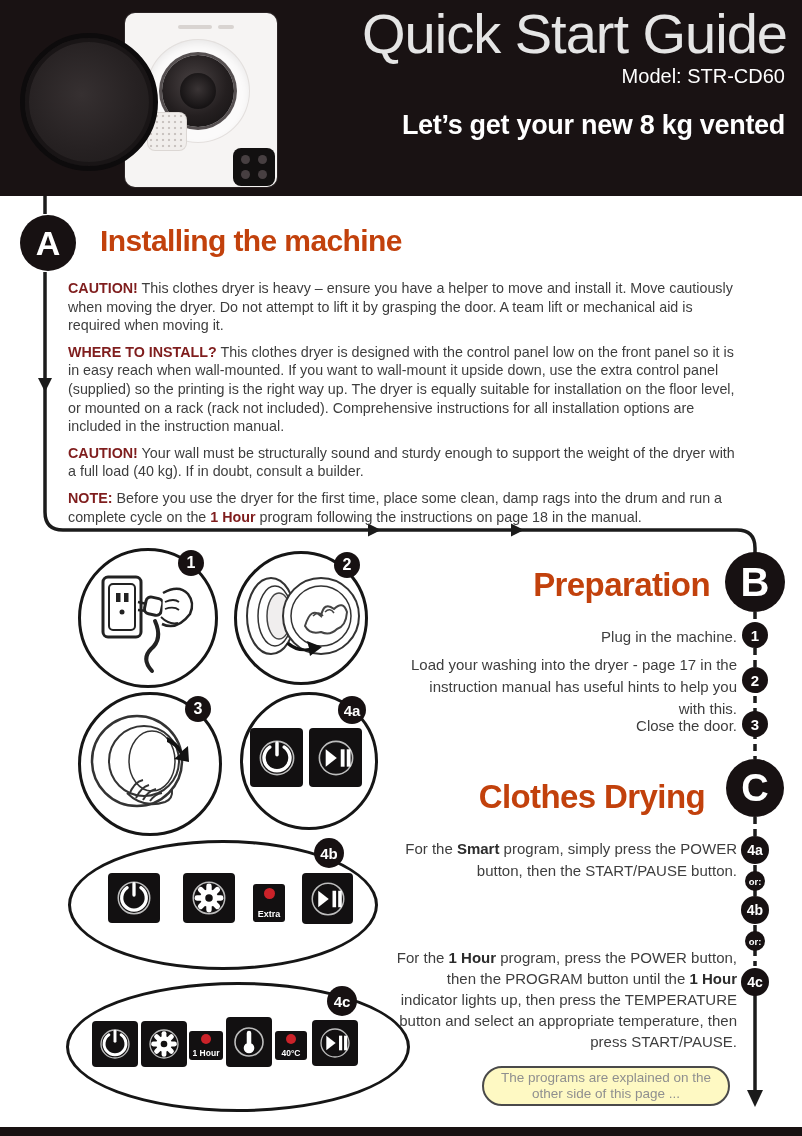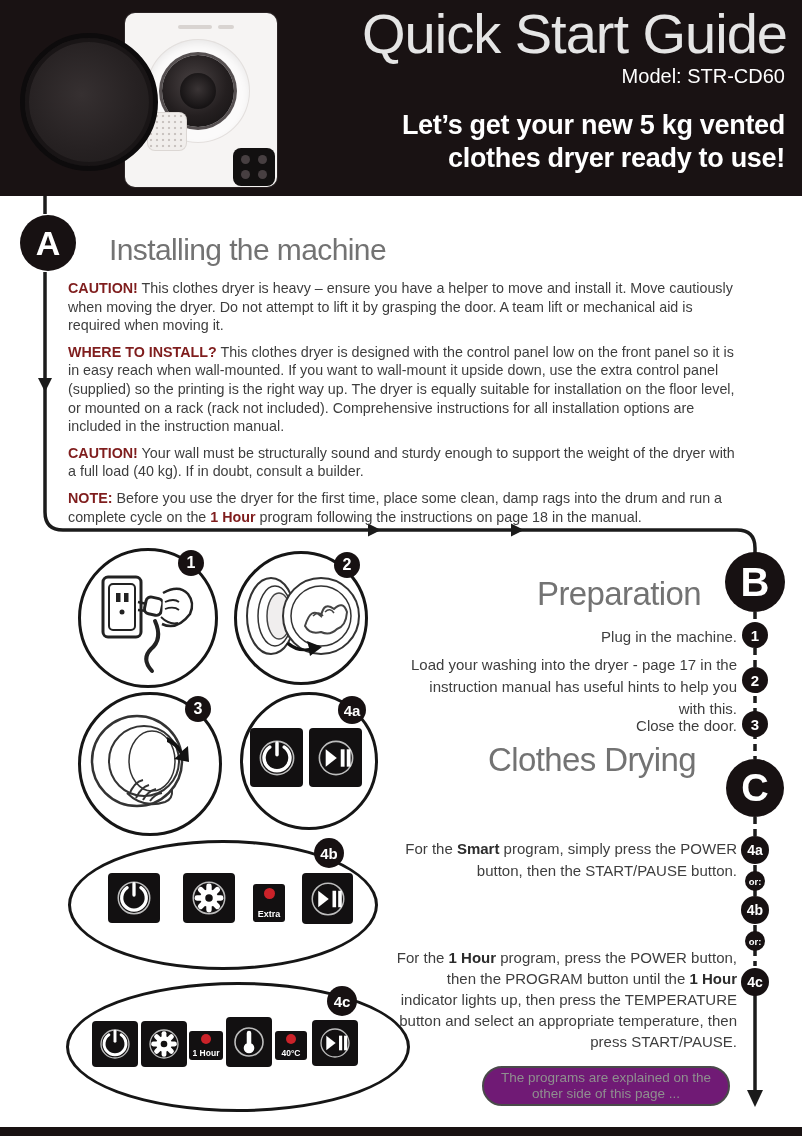--- a/index.html
+++ b/index.html
@@ -22,38 +22,38 @@
   .vent { position:absolute; left:148px; top:113px; width:38px; height:37px; border-radius:7px; background-color:#f1eeec; background-image:radial-gradient(#c9c3c0 1.2px, transparent 1.6px); background-size:6px 6px; box-shadow:0 0 0 1px #dcd7d4; }
   .cpanel { position:absolute; left:233px; top:148px; width:42px; height:38px; background:#121010; border-radius:8px; display:grid; grid-template-columns:1fr 1fr; place-items:center; padding:4px; box-sizing:border-box; }
   .cpanel i { display:block; width:9px; height:9px; border-radius:50%; background:#473f41; }
   .body-mark { position:absolute; left:178px; top:25px; width:34px; height:4px; border-radius:2px; background:#d9d4d1; }
   .body-mark2 { position:absolute; left:218px; top:25px; width:16px; height:4px; border-radius:2px; background:#d9d4d1; }
   
   .badge-lg, .badge-sm, .badge-or {
     position:absolute; background:#171112; color:#fff; border-radius:50%;
     display:flex; align-items:center; justify-content:center; font-weight:bold; z-index:3; text-align:center;
   }
-  .sec-title { position:absolute; margin:9px; font-weight:normal; color:#737373; letter-spacing:-0.6px; white-space:nowrap; z-index:2; }
+  .sec-title { position:absolute; margin:0; font-weight:bold; color:#c2410c; letter-spacing:-0.6px; white-space:nowrap; z-index:2; }
   
   .paras { position:absolute; left:68px; top:279px; width:676px; z-index:2; }
   .paras p { margin:0 0 8px 0; font-size:14.3px; line-height:18.6px; color:#3e3e3e; }
   .paras b { color:#7f1d1d; }
   
   .connectors { position:absolute; left:0; top:0; z-index:1; }
   
   .fig-ring { position:absolute; border:3px solid #161616; border-radius:50%; background:#fff; z-index:2; }
   .btn-sq { position:absolute; background:#121011; border-radius:4px; display:flex; align-items:center; justify-content:center; z-index:3; }
   .ind { position:absolute; background:#121011; border-radius:3px; display:flex; flex-direction:column; align-items:center; justify-content:space-between; padding:4px 2px 3px; box-sizing:border-box; z-index:3; }
   .ind .dot { width:11px; height:11px; border-radius:50%; background:#cb2229; }
   .ind .lbl { color:#fff; font-weight:bold; font-size:9px; white-space:nowrap; line-height:10px; }
   
   .rstep { position:absolute; right:65px; width:348px; text-align:right; font-size:15px; color:#3e3e3e; line-height:22px; z-index:2; }
   .rstep b { color:#2c2c2c; }
   
-  .note-pill { position:absolute; left:482px; top:1066px; width:248px; height:40px; border:2px solid #4a4a4a; border-radius:21px; display:flex; align-items:center; justify-content:center; text-align:center; color:#8f8f8f; font-size:13.5px; line-height:16px; padding:0 8px; box-sizing:border-box; z-index:2; background:#701a75; }
+  .note-pill { position:absolute; left:482px; top:1066px; width:248px; height:40px; border:2px solid #4a4a4a; border-radius:21px; display:flex; align-items:center; justify-content:center; text-align:center; color:#8f8f8f; font-size:13.5px; line-height:16px; padding:0 8px; box-sizing:border-box; z-index:2; background:#fef9c3; }
   .bottom-bar { position:absolute; left:0; top:1127px; width:802px; height:9px; background:#181112; }
 </style>
 </head>
 <body>
 
 <div class="page">
 
   <svg class="connectors" width="802" height="1136" viewBox="0 0 802 1136">
     <g stroke="#1b1b1b" stroke-width="3.5" fill="none">
       <path d="M45,196 L45,214"></path>
@@ -82,22 +82,21 @@
         <i></i>
         <i></i>
         <i></i>
         <i></i>
       </div>
     <div class="hinge"></div>
     <div class="dryer-door"></div>
     <h1 class="hdr-title">Quick Start Guide</h1>
     <div class="hdr-model">Model: STR-CD60</div>
     <div class="hdr-tag">
-      <div>Let’s get your new 5 kg vented</div>
-      <div>clothes dryer ready to use!</div>
+      <div>Let’s get your new 8 kg vented</div>
     </div>
   </header>
 
   <div class="badge-lg" style="left:20px;top:215px;width:56px;height:56px;font-size:34px;">A</div>
   <h2 class="sec-title" style="left:100px;top:224px;font-size:30px;">Installing the machine</h2>
 
   <div class="paras">
     <p><b>CAUTION!</b><span> This clothes dryer is heavy – ensure you have a helper to move and install it. Move cautiously when moving the dryer. Do not attempt to lift it by grasping the door. A team lift or mechanical aid is required when moving it.</span></p>
     <p><b>WHERE TO INSTALL?</b><span> This clothes dryer is designed with the control panel low on the front panel so it is in easy reach when wall-mounted. If you want to wall-mount it upside down, use the extra control panel (supplied) so the printing is the right way up. The dryer is equally suitable for installation on the floor level, or mounted on a rack (rack not included). Comprehensive instructions for all installation options are included in the instruction manual.</span></p>
     <p><b>CAUTION!</b><span> Your wall must be structurally sound and sturdy enough to support the weight of the dryer with a full load (40 kg). If in doubt, consult a builder.</span></p>
@@ -255,21 +254,21 @@
 
   <div class="rstep" style="top:626px;"><span>Plug in the machine.</span></div>
   <div class="badge-sm" style="left:742px;top:622px;width:26px;height:26px;font-size:15px;">1</div>
 
   <div class="rstep" style="top:654px;width:330px;"><span>Load your washing into the dryer - page 17 in the instruction manual has useful hints to help you with this.</span></div>
   <div class="badge-sm" style="left:742px;top:667px;width:26px;height:26px;font-size:15px;">2</div>
 
   <div class="rstep" style="top:715px;"><span>Close the door.</span></div>
   <div class="badge-sm" style="left:742px;top:711px;width:26px;height:26px;font-size:15px;">3</div>
 
-  <h2 class="sec-title" style="right:97px;top:732px;font-size:33px;">Clothes Drying</h2>
+  <h2 class="sec-title" style="right:97px;top:778px;font-size:33px;">Clothes Drying</h2>
   <div class="badge-lg" style="left:726px;top:759px;width:58px;height:58px;font-size:38px;">C</div>
 
   <div class="rstep" style="top:838px;"><span>For the </span><b>Smart</b><span> program, simply press the POWER button, then the START/PAUSE button.</span></div>
   <div class="badge-sm" style="left:741px;top:836px;width:28px;height:28px;font-size:14px;">4a</div>
 
   <div class="badge-or" style="left:745px;top:871px;width:20px;height:20px;font-size:9.5px;">or:</div>
 
   <div class="badge-sm" style="left:741px;top:896px;width:28px;height:28px;font-size:14px;">4b</div>
 
   <div class="badge-or" style="left:745px;top:931px;width:20px;height:20px;font-size:9.5px;">or:</div>

